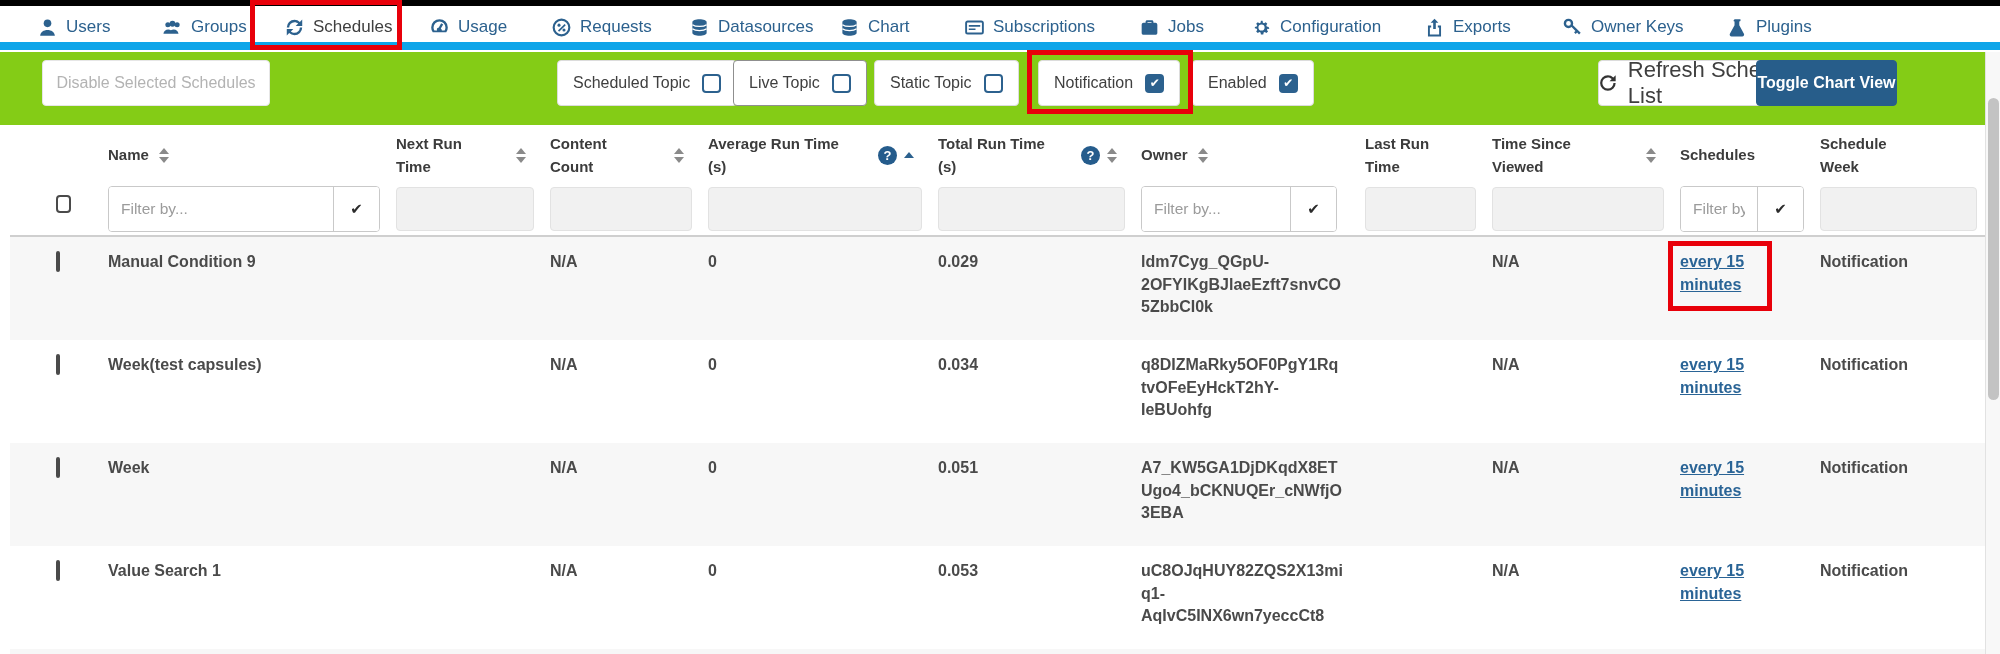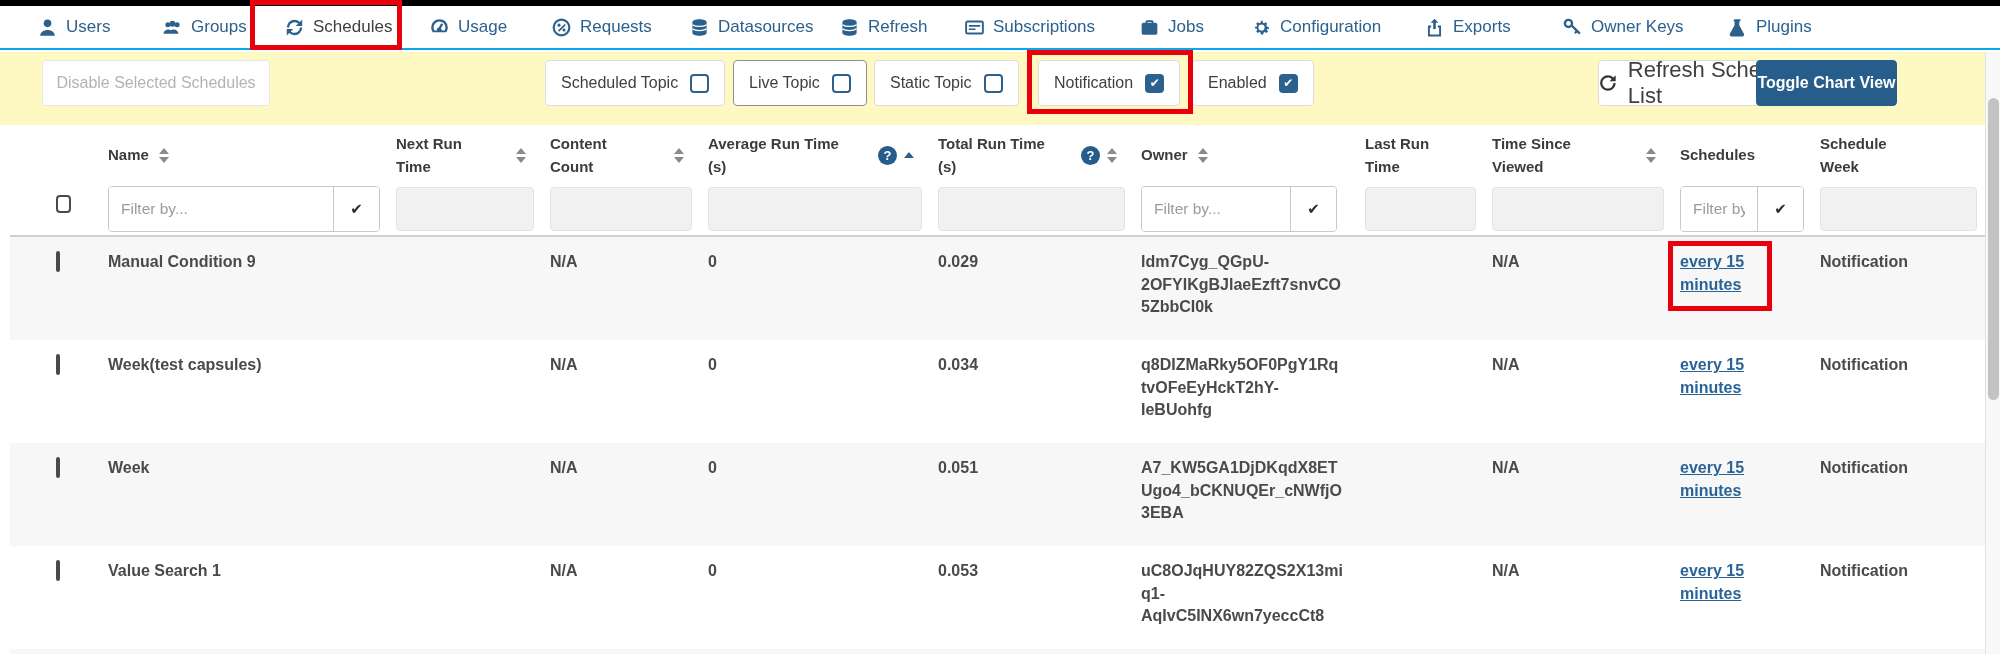--- a/index.html
+++ b/index.html
@@ -2,31 +2,31 @@
 <html><head>
 <meta charset="utf-8">
 <style>
   * { margin:0; padding:0; box-sizing:border-box; }
   html,body { width:2000px; height:654px; overflow:hidden; background:#fff;
     font-family:"Liberation Sans","DejaVu Sans",sans-serif; }
   .abs { position:absolute; }
 
   
   #top-strip { left:0; top:0; width:2000px; height:6px; background:#000; }
-  #nav { left:0; top:6px; width:2000px; height:44px; background:#fff; border-bottom:2px solid #0ea5e9; }
+  #nav { left:0; top:6px; width:2000px; height:44px; background:#fff; border-bottom:8px solid #0ea5e9; }
   .nav-item { position:absolute; top:0; height:42px; display:flex; align-items:center; gap:9px;
     color:#2c618e; font-size:17px; cursor:pointer; white-space:nowrap; }
   .nav-item svg { width:19px; height:19px; fill:#2c618e; flex:none; }
   .nav-item.active .nav-label { color:#3f3f3f; }
 
   
   .red-box { position:absolute; border:5px solid #e8000a; z-index:40; pointer-events:none; }
 
   
-  #toolbar { left:0; top:52px; width:2000px; height:73px; background:#fef9c3; }
+  #toolbar { left:0; top:52px; width:2000px; height:73px; background:#84cc16; }
   .btn { position:absolute; top:8px; height:46px; display:flex; align-items:center; justify-content:center;
     border:1px solid #dcdcdc; border-radius:4px; background:#fff; font-size:16px; color:#3f3f3f; cursor:pointer; }
   #disable-btn { left:42px; width:228px; color:#b3b3b3; border-color:#e6e6e6; cursor:default; }
   .topic-btn { gap:12px; padding:0 15px; }
   .topic-btn .cb { width:19px; height:19px; border:2px solid #2c618e; border-radius:4px; background:#fff;
     display:flex; align-items:center; justify-content:center; }
   .topic-btn.checked .cb { background:#2c618e; }
   .topic-btn.checked .cb::before { content:"\2714"; color:#fff; font-size:12px; line-height:1; }
   .topic-btn.outlined { border-color:#8f8f8f; }
   #refresh-btn { left:1598px; width:232px; gap:11px; font-size:22px; }
@@ -126,21 +126,21 @@
         <path d="M8 1C4.7 1 2 2 2 3.3v9.4C2 14 4.7 15 8 15s6-1 6-2.3V3.3C14 2 11.3 1 8 1z"></path>
         <path d="M2 5.6c1.3 1 3.5 1.5 6 1.5s4.7-.5 6-1.5M2 9.1c1.3 1 3.5 1.5 6 1.5s4.7-.5 6-1.5" fill="none" stroke="#fff" stroke-width="1.1"></path>
       </svg>
     <span class="nav-label">Datasources</span>
   </div>
   <div class="nav-item" style="left:840px">
     <svg viewBox="0 0 16 16">
         <path d="M8 1C4.7 1 2 2 2 3.3v9.4C2 14 4.7 15 8 15s6-1 6-2.3V3.3C14 2 11.3 1 8 1z"></path>
         <path d="M2 5.6c1.3 1 3.5 1.5 6 1.5s4.7-.5 6-1.5M2 9.1c1.3 1 3.5 1.5 6 1.5s4.7-.5 6-1.5" fill="none" stroke="#fff" stroke-width="1.1"></path>
       </svg>
-    <span class="nav-label">Refresh</span>
+    <span class="nav-label">Chart</span>
   </div>
   <div class="nav-item" style="left:965px">
     <svg viewBox="0 0 17 16">
         <rect x="1" y="2.6" width="15" height="10.8" rx="1.4" fill="none" stroke="#2c618e" stroke-width="1.7"></rect>
         <path d="M3.4 5.8h10.2v1.6H3.4zM3.4 8.9h6v1.4h-6z"></path>
       </svg>
     <span class="nav-label">Subscriptions</span>
   </div>
   <div class="nav-item" style="left:1140px">
     <svg viewBox="0 0 16 16">
@@ -175,21 +175,21 @@
     <span class="nav-label">Plugins</span>
   </div>
 </div>
 
 <div class="red-box" style="left:250px; top:0; width:152px; height:50px;"></div>
 <div class="red-box" style="left:1027px; top:50px; width:166px; height:64px;"></div>
 
 <div id="toolbar" class="abs">
   <div id="disable-btn" class="btn">Disable Selected Schedules</div>
 
-  <div class="btn topic-btn" style="left:545px">
+  <div class="btn topic-btn" style="left:557px">
     <span>Scheduled Topic</span>
     <span class="cb"></span>
   </div>
   <div class="btn topic-btn outlined" style="left:733px">
     <span>Live Topic</span>
     <span class="cb"></span>
   </div>
   <div class="btn topic-btn" style="left:874px">
     <span>Static Topic</span>
     <span class="cb"></span>

